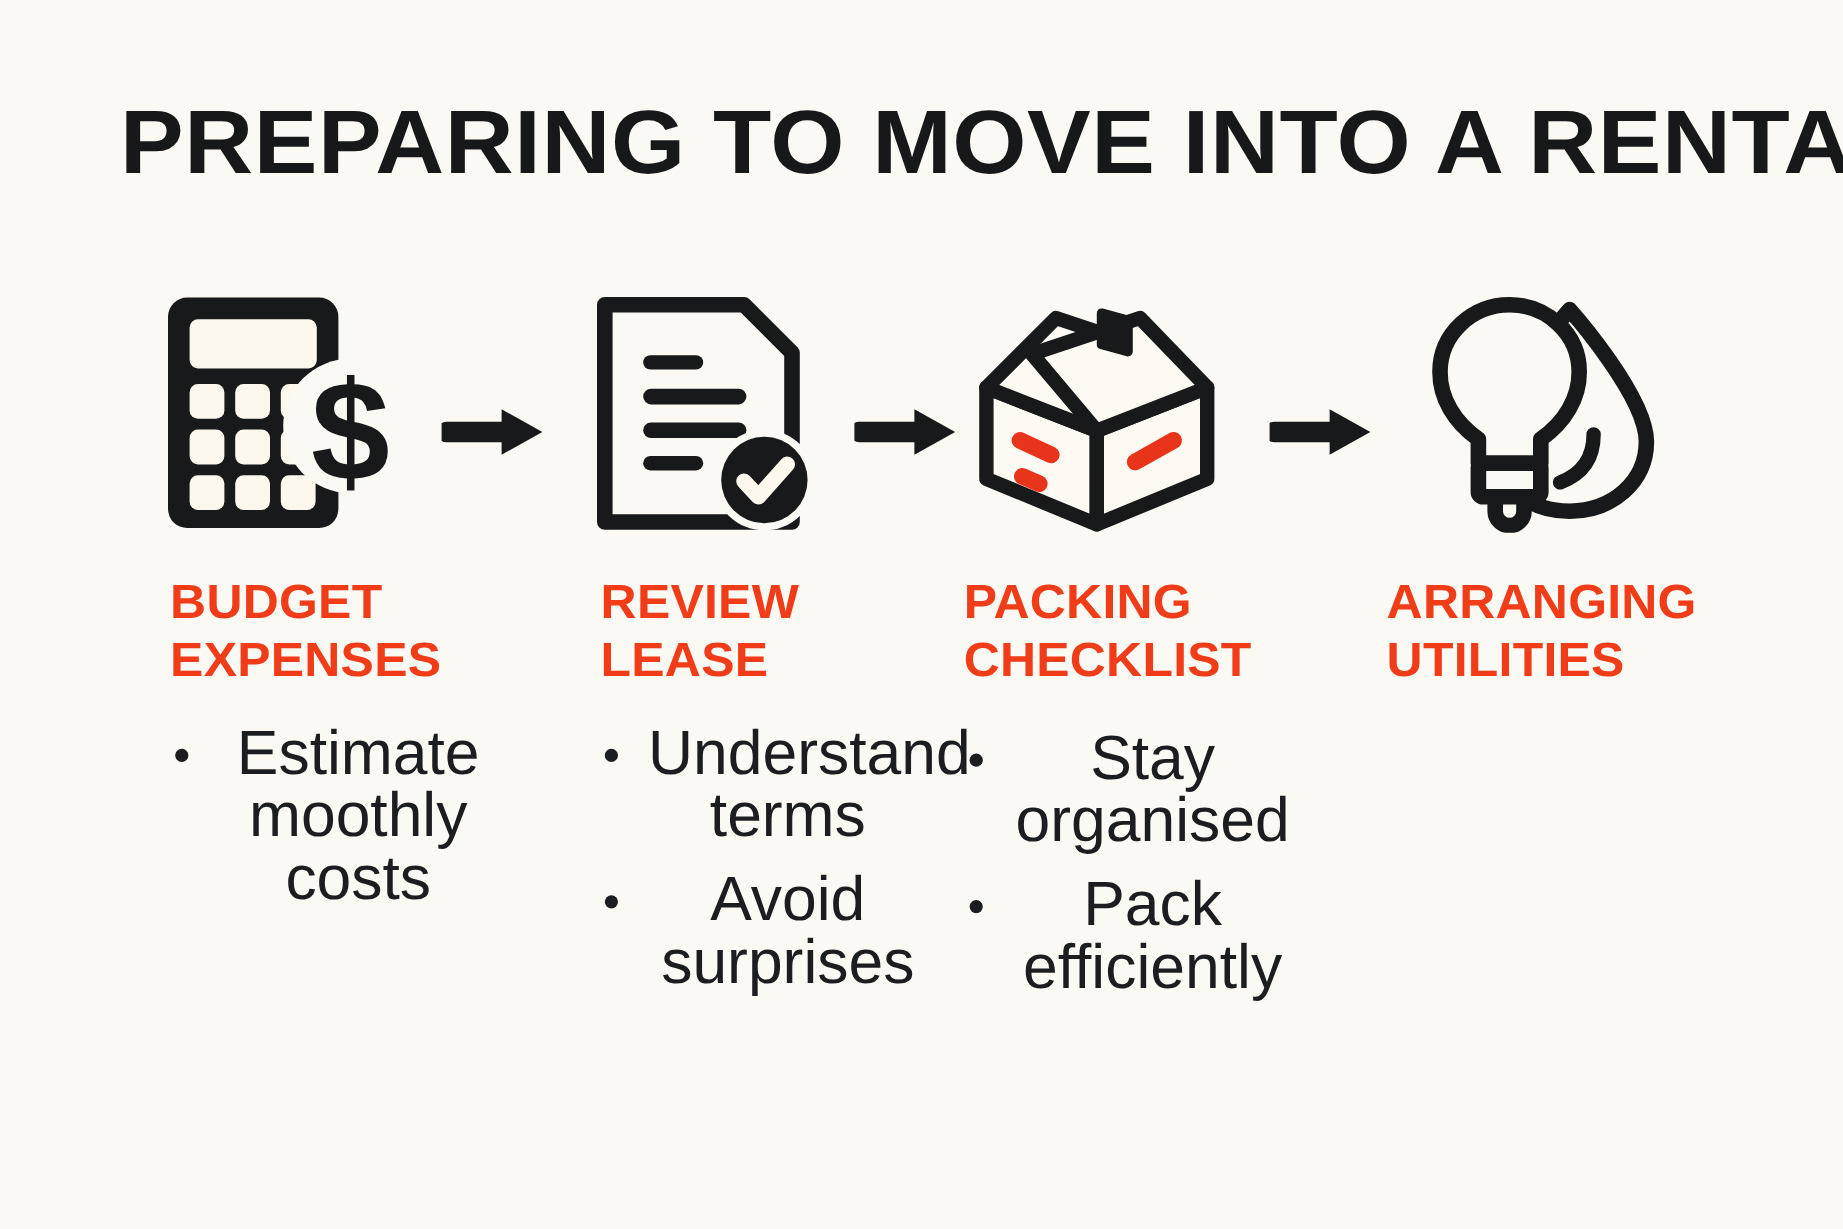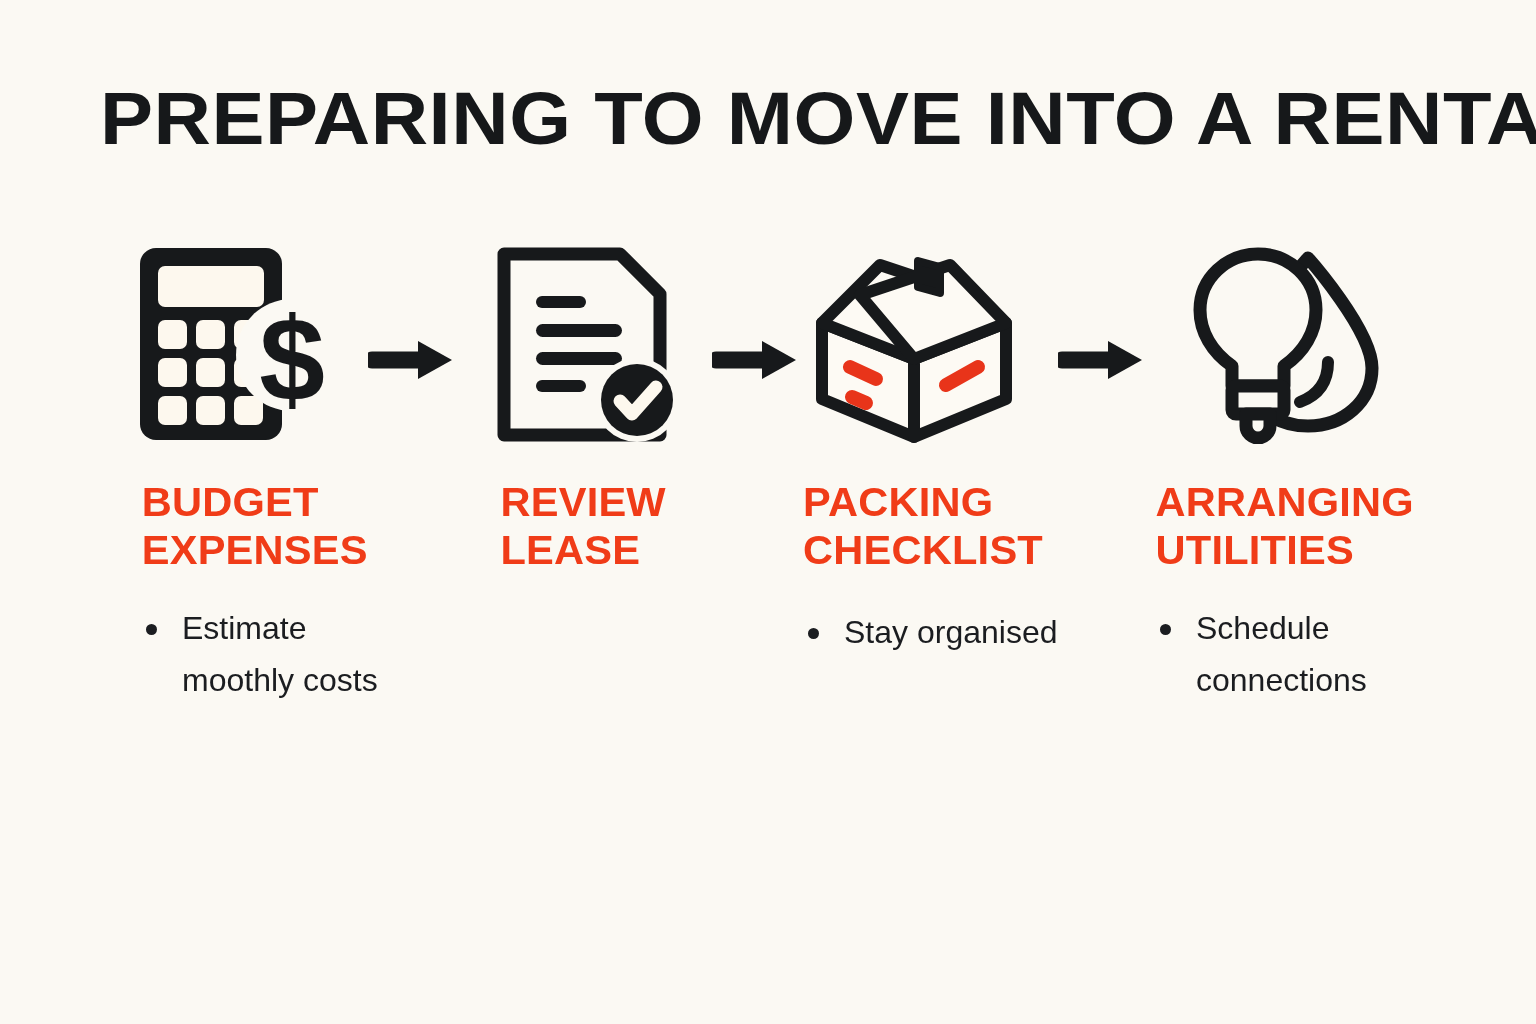--- a/index.html
+++ b/index.html
@@ -80,25 +80,26 @@
     transform-origin: left center;
   }
   .col-2 .heading { padding-left: 62px; }
   .col-3 .heading { padding-left: 26px; }
   .col-4 .heading { padding-left: 38px; }
 
   .bullets {
     list-style: none;
     margin: 28px 0 0 0;
     padding-left: 44px;
-    font-size: 32px;
+    font-size: 52px;
     line-height: 52px;
     color: #1b1d20;
     width: 275px;
     box-sizing: content-box;
+    text-align: center;
   }
   .col-2 .bullets { padding-left: 62px; }
   .col-3 .bullets { padding-left: 26px; margin-top: 32px; }
   .col-4 .bullets { padding-left: 38px; }
 
   .bullets li {
     position: relative;
     padding-left: 42px;
     margin-bottom: 18px;
   }
@@ -180,20 +181,22 @@
           <circle cx="145" cy="158" r="42" fill="#fbf9f3"></circle>
           <circle cx="145" cy="158" r="36" fill="#17191b"></circle>
           <path d="M128 159 L140 172 L164 145" fill="none" stroke="#fdf8ee" stroke-width="13" stroke-linecap="round" stroke-linejoin="round"></path>
         </svg>
       </div>
       <div class="heading">
         <div>REVIEW</div>
         <div>LEASE</div>
       </div>
       <ul class="bullets">
+        <li>Understand terms</li>
+        <li>Avoid surprises</li>
       </ul>
     </div>
 
     <div class="col col-3">
       <div class="icon-slot">
         <svg width="230" height="210" viewBox="0 0 230 210">
           <g fill="#fdfaf4" stroke="#17191b" stroke-width="12" stroke-linejoin="round" stroke-linecap="round">
 
             <path d="M22 84 L114 120 L114 198 L22 160 Z"></path>
 
@@ -212,20 +215,21 @@
             <line x1="178" y1="128" x2="146" y2="146"></line>
           </g>
         </svg>
       </div>
       <div class="heading">
         <div>PACKING</div>
         <div>CHECKLIST</div>
       </div>
       <ul class="bullets">
         <li>Stay organised</li>
+        <li>Pack efficiently</li>
       </ul>
     </div>
 
     <div class="col col-4">
       <div class="icon-slot">
         <svg width="205" height="200" viewBox="0 0 205 200">
 
           <path d="M132 14 C132 14 196 86 196 124 C196 158 167 182 132 182
                    C97 182 68 158 68 124 C68 86 132 14 132 14 Z" fill="#fbf9f3" stroke="#17191b" stroke-width="13" stroke-linejoin="round" stroke-linecap="round"></path>
 
@@ -238,21 +242,20 @@
           <rect x="56" y="142" width="52" height="28" rx="4" fill="#fbf9f3" stroke="#17191b" stroke-width="13" stroke-linejoin="round"></rect>
           <path d="M70 170 L94 170 L94 182 C94 189 88 194 82 194
                    C76 194 70 189 70 182 Z" fill="#fbf9f3" stroke="#17191b" stroke-width="13" stroke-linejoin="round" stroke-linecap="round"></path>
         </svg>
       </div>
       <div class="heading">
         <div>ARRANGING</div>
         <div>UTILITIES</div>
       </div>
       <ul class="bullets">
-        <li>Schedule connections</li>
       </ul>
     </div>
 
   </div>
 
   <div class="arrow arrow-1">
     <svg width="92" height="56" viewBox="0 0 92 56">
       <path d="M4 28 H56" stroke="#17191b" stroke-width="17" stroke-linecap="round" fill="none"></path>
       <path d="M50 9 L84 28 L50 47 Z" fill="#17191b"></path>
     </svg>

